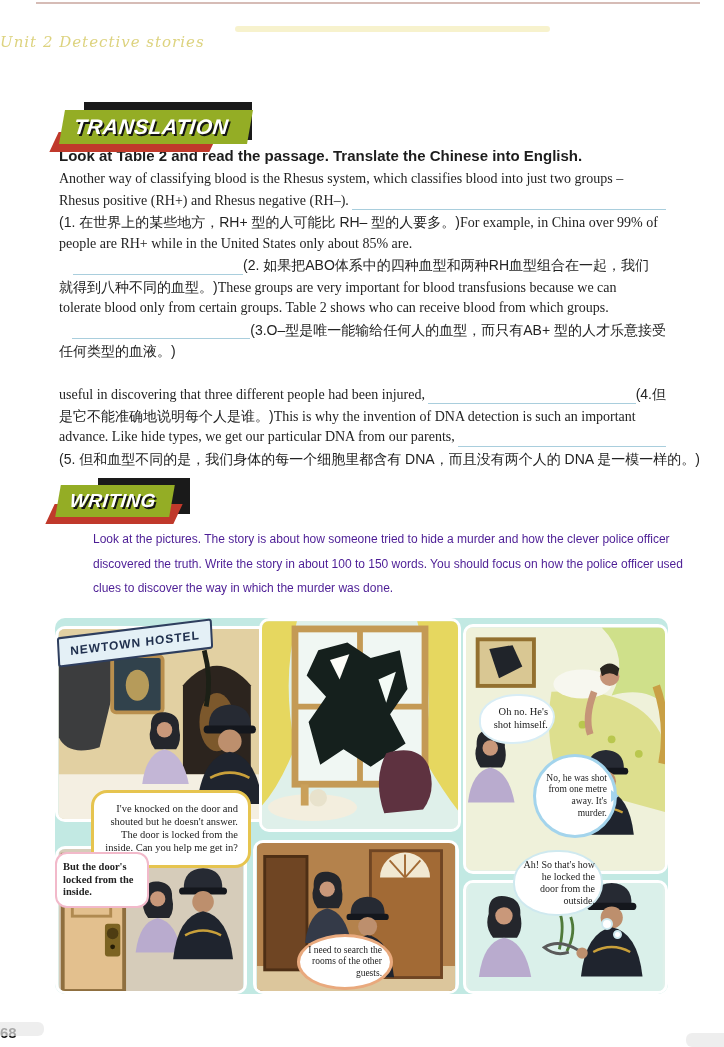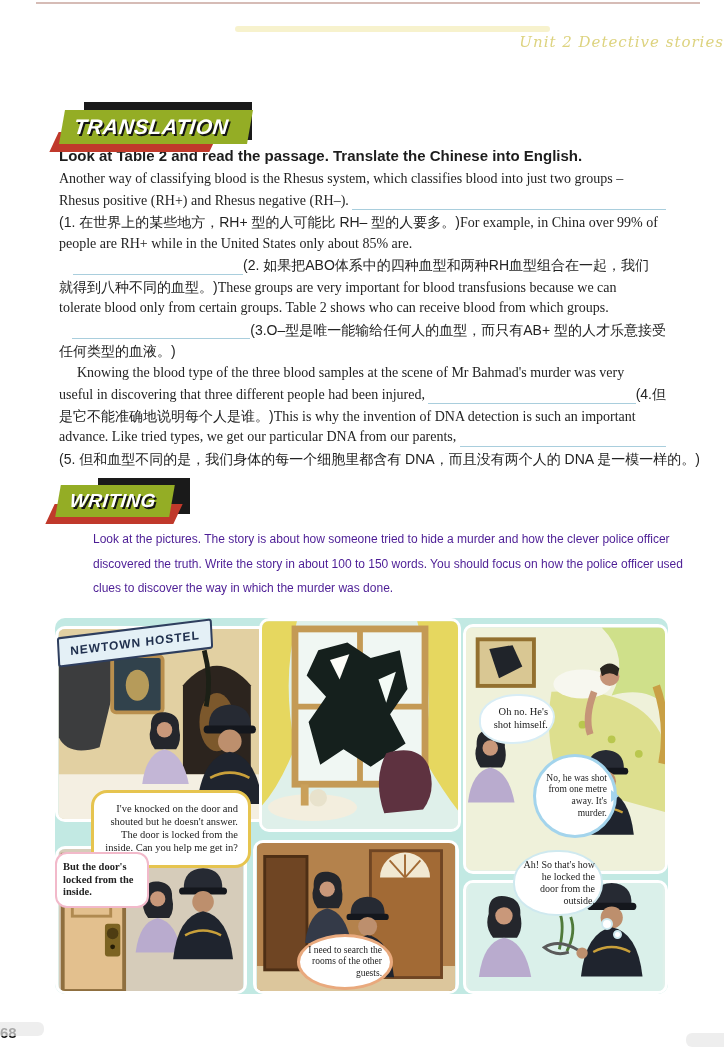--- a/index.html
+++ b/index.html
@@ -5,21 +5,21 @@
   html,body{margin:0;padding:0;background:#ffffff;}
   .page{position:relative;width:724px;height:1047px;background:#fff;overflow:hidden;
         font-family:"Liberation Sans",sans-serif;color:#222;}
   .topline{position:absolute;left:36px;top:2px;width:664px;height:2px;background:#d6bcb6;}
   .corner{position:absolute;background:#e7e7e7;opacity:.7;}
   .corner.bl{left:0;top:1022px;width:44px;height:14px;border-radius:0 6px 6px 0;}
   .corner.br{right:0;top:1033px;width:38px;height:14px;border-radius:6px 0 0 6px;}
 
   
   .script-swipe{position:absolute;left:235px;top:26px;width:315px;height:6px;background:#f6f0c4;border-radius:3px;opacity:.85;}
-  .unit-title{position:absolute;left:0;top:33px;width:724px;text-align:right;
+  .unit-title{position:absolute;left:0;top:33px;width:724px;text-align:left;
     font-family:"DejaVu Serif",serif;font-style:italic;font-size:15px;letter-spacing:1px;color:var(--script,#ddd37f);}
 
   
   .badge{position:absolute;}
   .badge .b-black{position:absolute;background:var(--badge-black,#1a1a1a);z-index:1;}
   .badge .b-red{position:absolute;background:var(--badge-red,#c0392b);transform:skewX(-25deg);z-index:2;}
   .badge .b-green{position:absolute;background:var(--badge-green,#94ad25);transform:skewX(-10deg);z-index:3;
      display:flex;align-items:center;padding-left:12px;box-sizing:border-box;}
   .badge .b-green span{font-style:italic;font-weight:bold;color:#fff;letter-spacing:.5px;
      text-shadow:2px 2px 0 #141414;transform:skewX(4deg);}
@@ -107,24 +107,24 @@
   <div class="passage">
       <div class="pline"><span class="seg-en">Another way of classifying blood is the Rhesus system, which classifies blood into just two groups –</span></div>
       <div class="pline"><span class="seg-en">Rhesus positive (RH+) and Rhesus negative (RH–). </span><span class="blank fill"></span></div>
       <div class="pline"><span class="seg-cn">(1. 在世界上的某些地方，RH+ 型的人可能比 RH– 型的人要多。)</span><span class="seg-en">For example, in China over 99% of</span></div>
       <div class="pline"><span class="seg-en">people are RH+ while in the United States only about 85% are.</span></div>
       <div class="pline"><span class="sp" style="width: 14px;"></span><span class="blank" style="width: 170px;"></span><span class="seg-cn">(2. 如果把ABO体系中的四种血型和两种RH血型组合在一起，我们</span></div>
       <div class="pline"><span class="seg-cn">就得到八种不同的血型。)</span><span class="seg-en">These groups are very important for blood transfusions because we can</span></div>
       <div class="pline"><span class="seg-en">tolerate blood only from certain groups. Table 2 shows who can receive blood from which groups.</span></div>
       <div class="pline"><span class="sp" style="width: 14px;"></span><span class="blank" style="width: 185px;"></span><span class="seg-cn">(3.O–型是唯一能输给任何人的血型，而只有AB+ 型的人才乐意接受</span></div>
       <div class="pline"><span class="seg-cn">任何类型的血液。)</span></div>
-      <div class="pline"><span class="sp" style="width: 18px;"></span><span class="seg-en">Knowing the blood type of the three blood samples at the scene of Mr Bahmad's murder was very</span></div>
+      <div class="pline"><span class="sp" style="width: 18px;"></span></div>
       <div class="pline"><span class="seg-en">useful in discovering that three different people had been injured, </span><span class="blank fill"></span><span class="seg-cn">(4.但</span></div>
       <div class="pline"><span class="seg-cn">是它不能准确地说明每个人是谁。)</span><span class="seg-en">This is why the invention of DNA detection is such an important</span></div>
-      <div class="pline"><span class="seg-en">advance. Like tried types, we get our particular DNA from our parents, </span><span class="blank fill"></span></div>
+      <div class="pline"><span class="seg-en">advance. Like hide types, we get our particular DNA from our parents, </span><span class="blank fill"></span></div>
       <div class="pline"><span class="seg-cn">(5. 但和血型不同的是，我们身体的每一个细胞里都含有 DNA，而且没有两个人的 DNA 是一模一样的。)</span></div>
     </div>
 
   <div class="badge writing">
     <div class="b-black"></div>
     <div class="b-red"></div>
     <div class="b-green">
       <span>WRITING</span>
     </div>
   </div>

